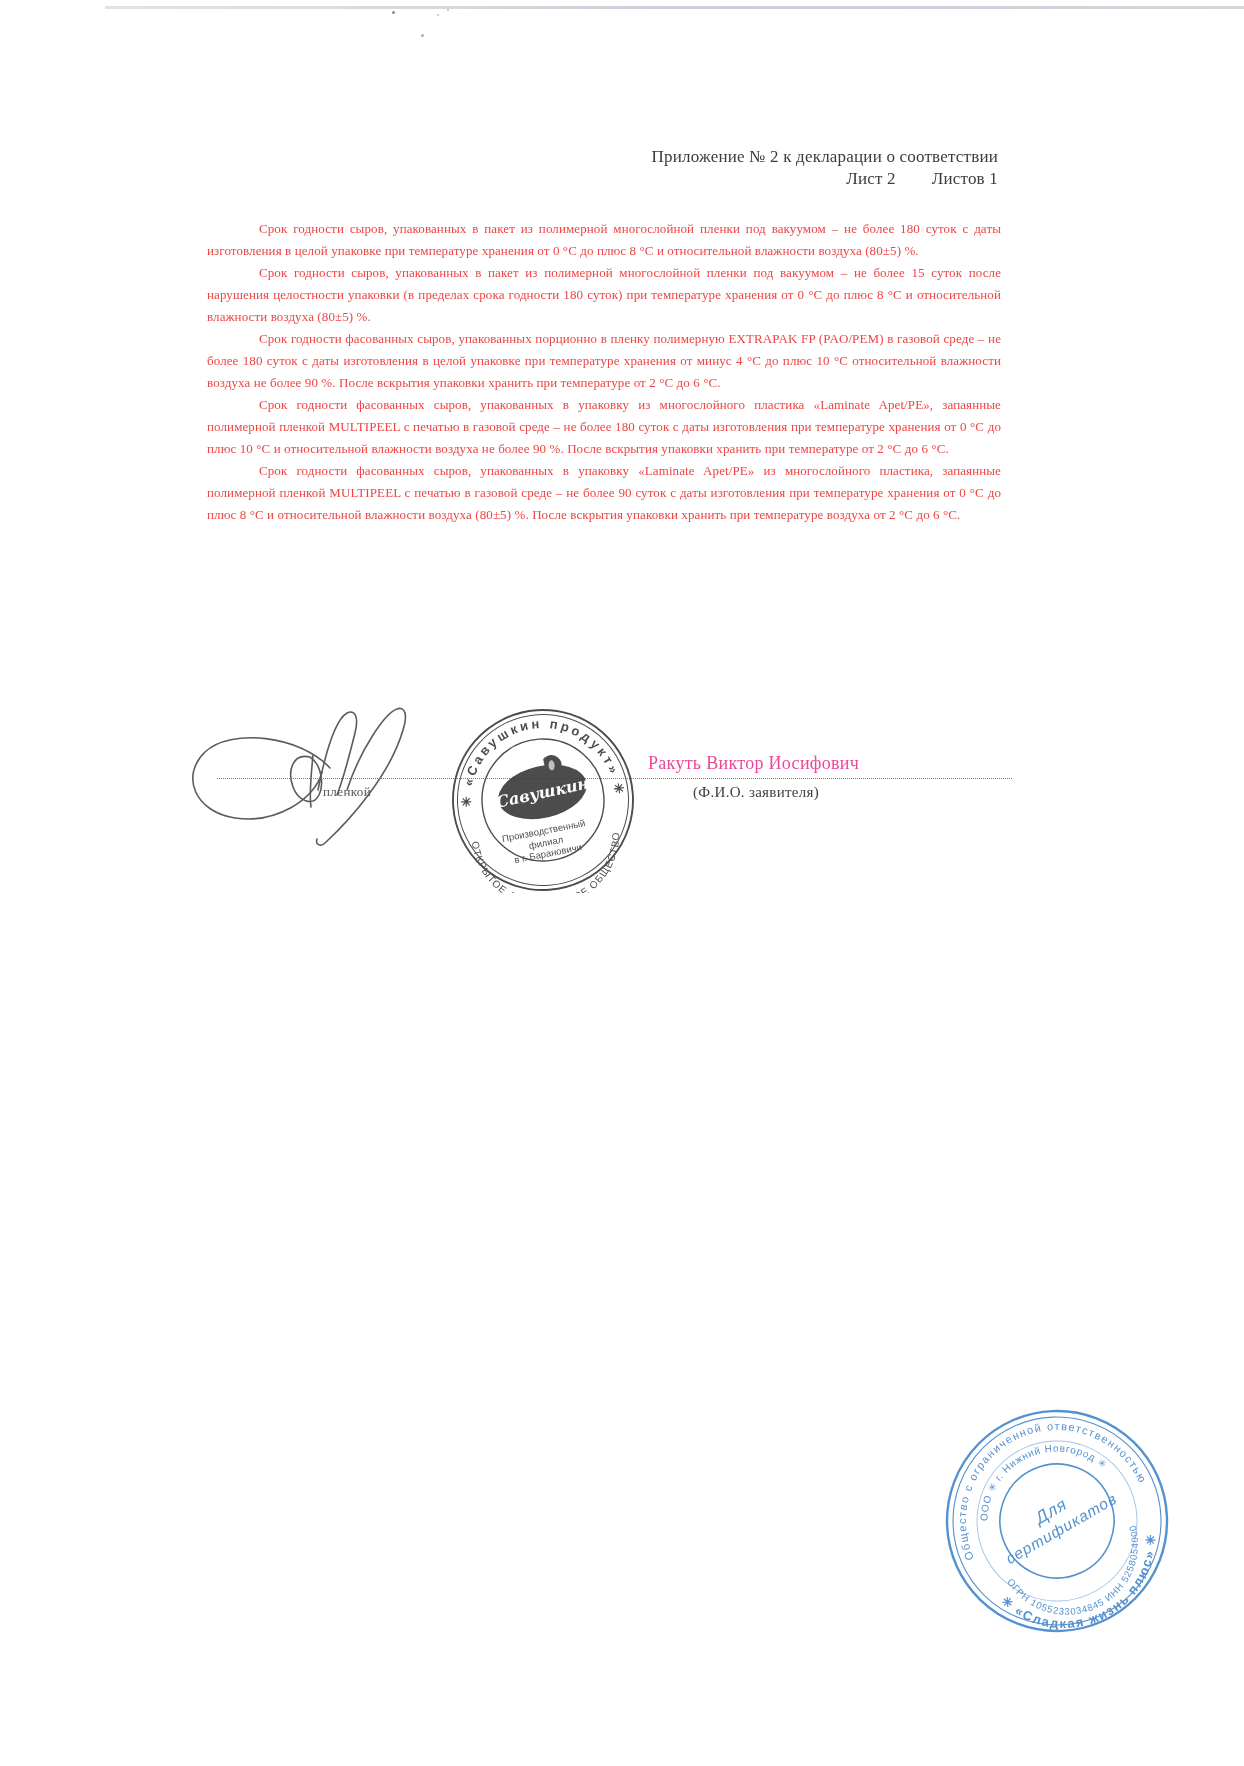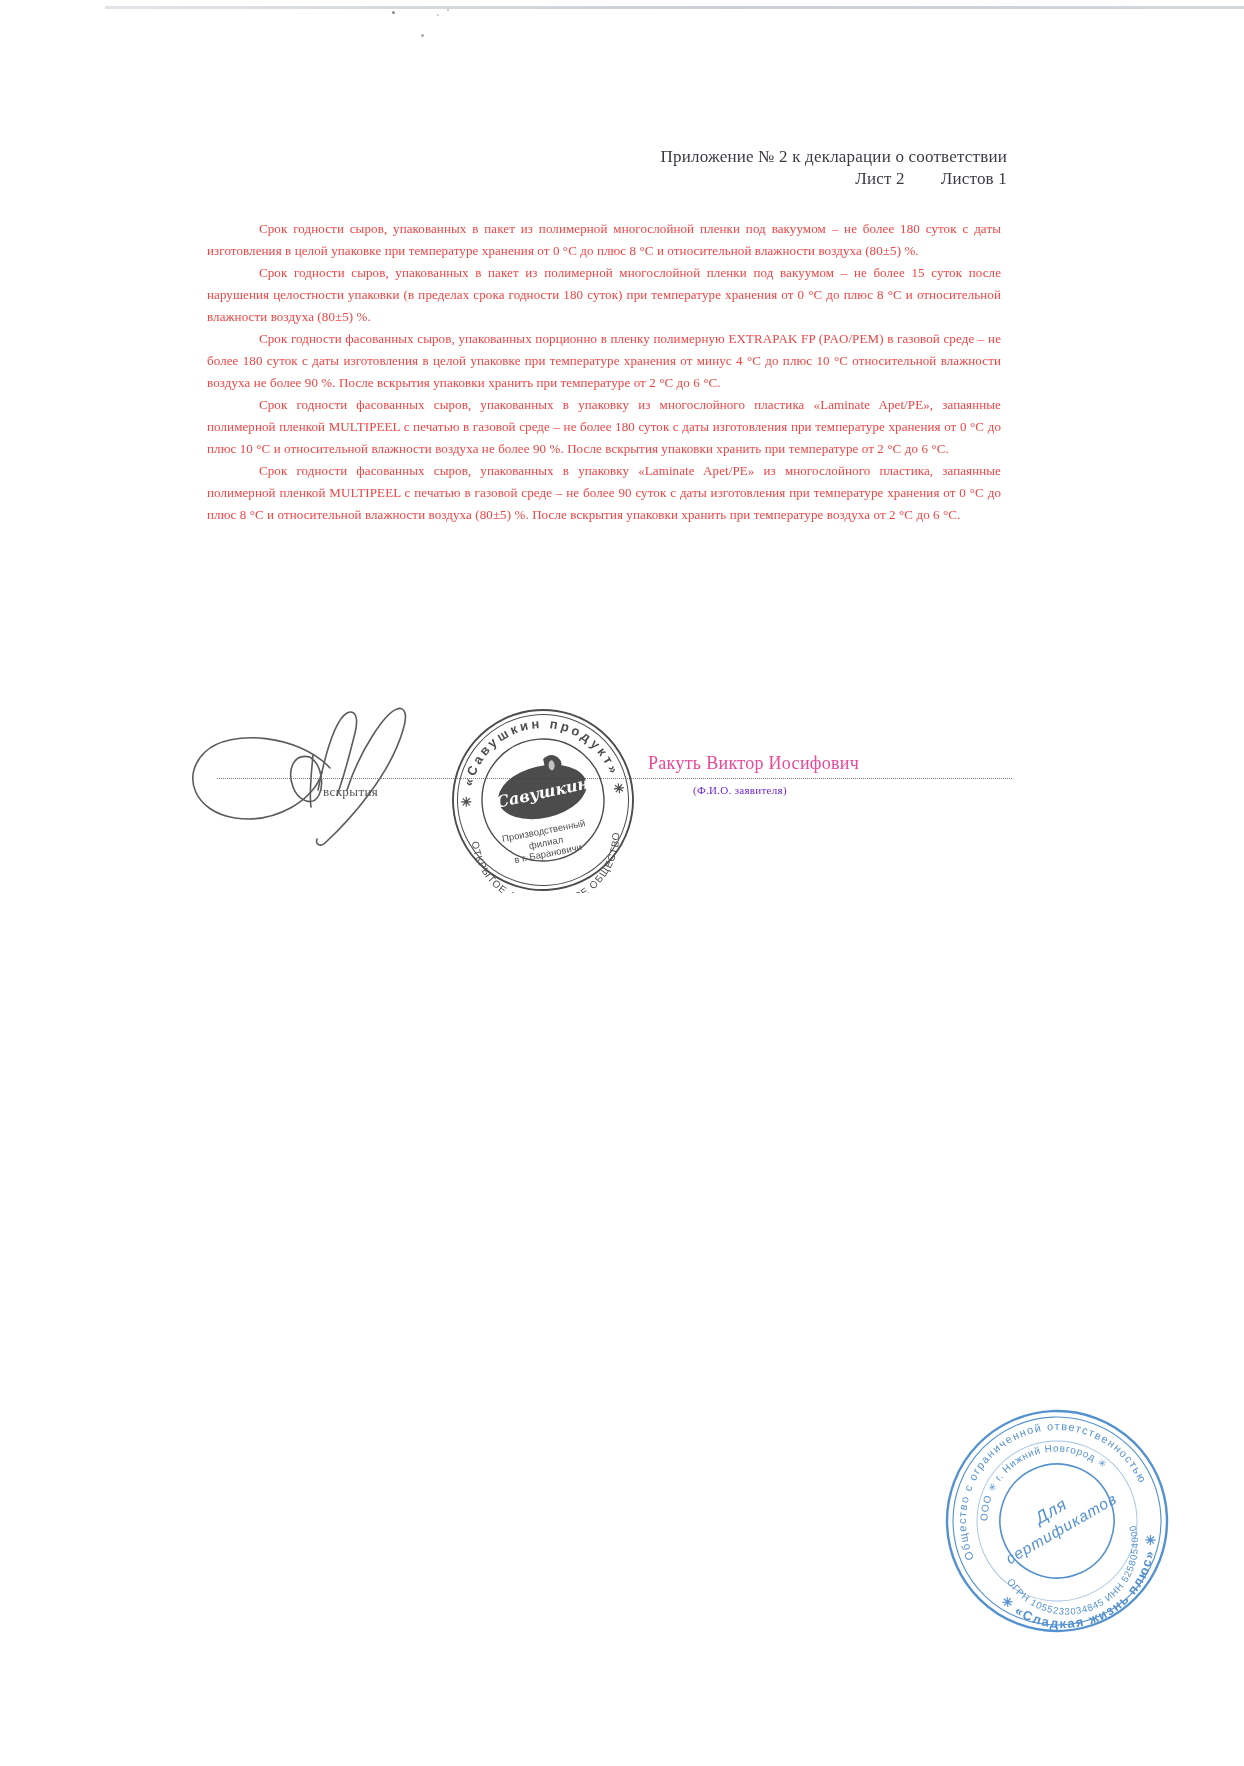--- a/index.html
+++ b/index.html
@@ -12,21 +12,21 @@
     font-family:"Liberation Serif", serif;
     color:#343434;
   }
   .scan-topline{
     position:absolute;top:6px;left:105px;width:1139px;height:3px;
     background:linear-gradient(to right,#dde1e5,#c3cad0 55%,#cdd3d8);
     opacity:.9;
   }
   .speck{position:absolute;background:#8a8a8a;border-radius:50%;}
   .hdr{
-    position:absolute;top:146px;right:237px;
+    position:absolute;top:146px;right:246px;
     text-align:right;font-size:17px;line-height:22px;color:#3a3a44;
     letter-spacing:.2px;white-space:nowrap;
   }
   .hdr .sheets{margin-left:36px;}
   .body-text{
     position:absolute;left:207px;top:218px;width:794px;
     font-size:13px;line-height:22px;color:#ef4444;
     text-align:justify;letter-spacing:.1px;
   }
   .body-text p{margin:0;text-indent:52px;}
@@ -38,21 +38,21 @@
   .sig-caption{
     position:absolute;left:323px;top:784px;
     font-size:13px;color:#55555c;letter-spacing:.4px;
   }
   .applicant-name{
     position:absolute;left:648px;top:753px;
     font-size:18px;color:#ec4899;letter-spacing:.3px;white-space:nowrap;
   }
   .applicant-caption{
     position:absolute;left:693px;top:784px;
-    font-size:11px;color:#6d28d9;letter-spacing:.3px;white-space:nowrap;
+    font-size:15px;color:#404040;letter-spacing:.3px;white-space:nowrap;
   }
   .stamp-black{position:absolute;left:450px;top:707px;filter:blur(.25px);opacity:.93;}
   .registration{
     position:absolute;left:216px;top:1330px;
     font-size:17.5px;font-weight:bold;line-height:23.5px;
     color:#2d2d33;letter-spacing:.3px;white-space:nowrap;
   }
   .stamp-blue{position:absolute;left:944px;top:1408px;filter:blur(.25px);opacity:.92;}
   .st-sans{font-family:"Liberation Sans", sans-serif;}
   .sav-script{font-family:"DejaVu Serif", serif;font-style:italic;font-weight:bold;}
@@ -88,21 +88,21 @@
     <g fill="none" stroke="#4a4a4a" stroke-width="1.6" stroke-linecap="round" opacity="0.9">
       <path d="M155,73 C125,40 55,33 30,57 C5,81 20,117 60,123 C100,129 140,105 147,77"></path>
       <path d="M143,95 C150,60 160,25 172,18 C180,14 184,22 180,38 C174,62 166,90 162,100"></path>
       <path d="M172,95 C185,55 210,18 222,14 C230,11 233,20 228,35 C215,80 175,125 150,148 C146,152 140,150 142,144"></path>
       <path d="M135,62 C118,58 112,75 118,92 C123,106 138,112 144,100 C149,90 147,70 135,62"></path>
       <path d="M138,60 C136,80 134,100 136,112"></path>
     </g>
   </svg>
 
   <div class="sig-line"></div>
-  <div class="sig-caption">вскрытия</div>
+  <div class="sig-caption">пленкой</div>
   <div class="applicant-name">Ракуть Виктор Иосифович</div>
   <div class="applicant-caption">(Ф.И.О. заявителя)</div>
 
   <svg class="stamp-black" width="186" height="186" viewBox="0 0 186 186">
     <defs>
       <path id="bk-top" d="M 22.1,105.5 A 72,72 0 1 1 163.9,105.5"></path>
       <path id="bk-bottom" d="M 20.9,109.6 A 74,74 0 1 0 165.1,109.6"></path>
     </defs>
     <g transform="rotate(-4 93 93)" stroke="#3f3f3f" fill="none">
       <circle cx="93" cy="93" r="90" stroke-width="1.9"></circle>

